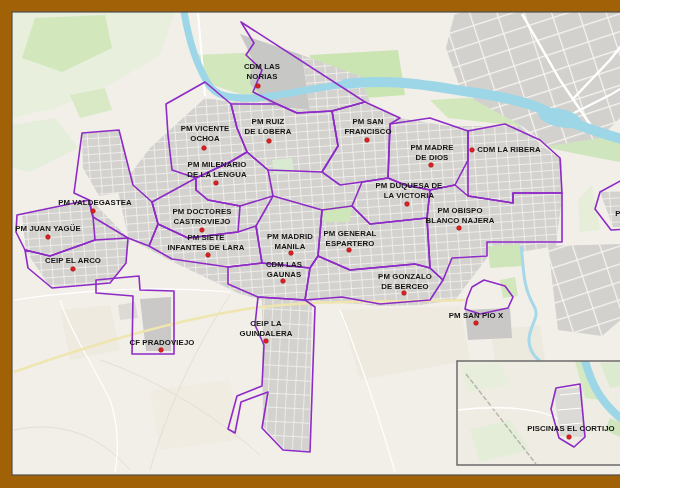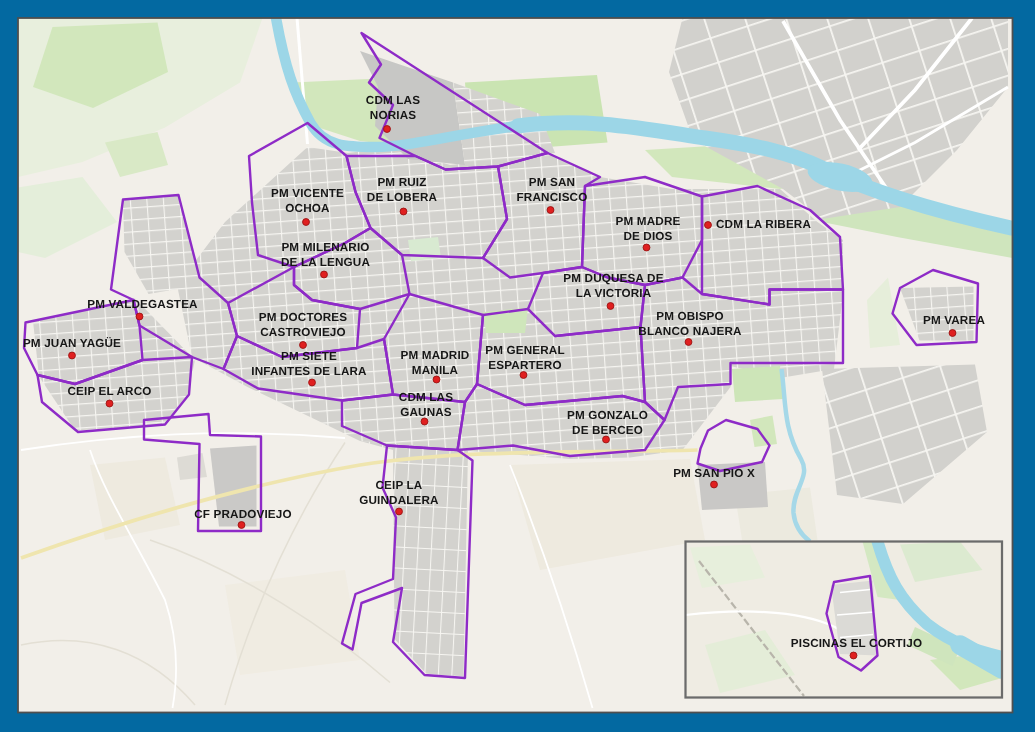--- a/index.html
+++ b/index.html
@@ -1,16 +1,16 @@
 <!DOCTYPE html>
 <html><head>
 <meta charset="utf-8">
 <style>
   html,body{margin:0;padding:0;background:#ffffff;}
-  .page{position:relative;width:690px;height:488px;background:#0369a1;overflow:hidden;
+  .page{position:relative;width:620px;height:488px;background:#a16207;overflow:hidden;
         font-family:"Liberation Sans", sans-serif;}
   svg{display:block;}
   .zone{fill:none;stroke-linejoin:round;stroke-linecap:round;}
   .fac-label{font-family:"Liberation Sans", sans-serif;font-weight:bold;font-size:7.8px;
              letter-spacing:.1px;text-anchor:middle;}
 </style>
 </head>
 <body>
 
 <div class="page">

